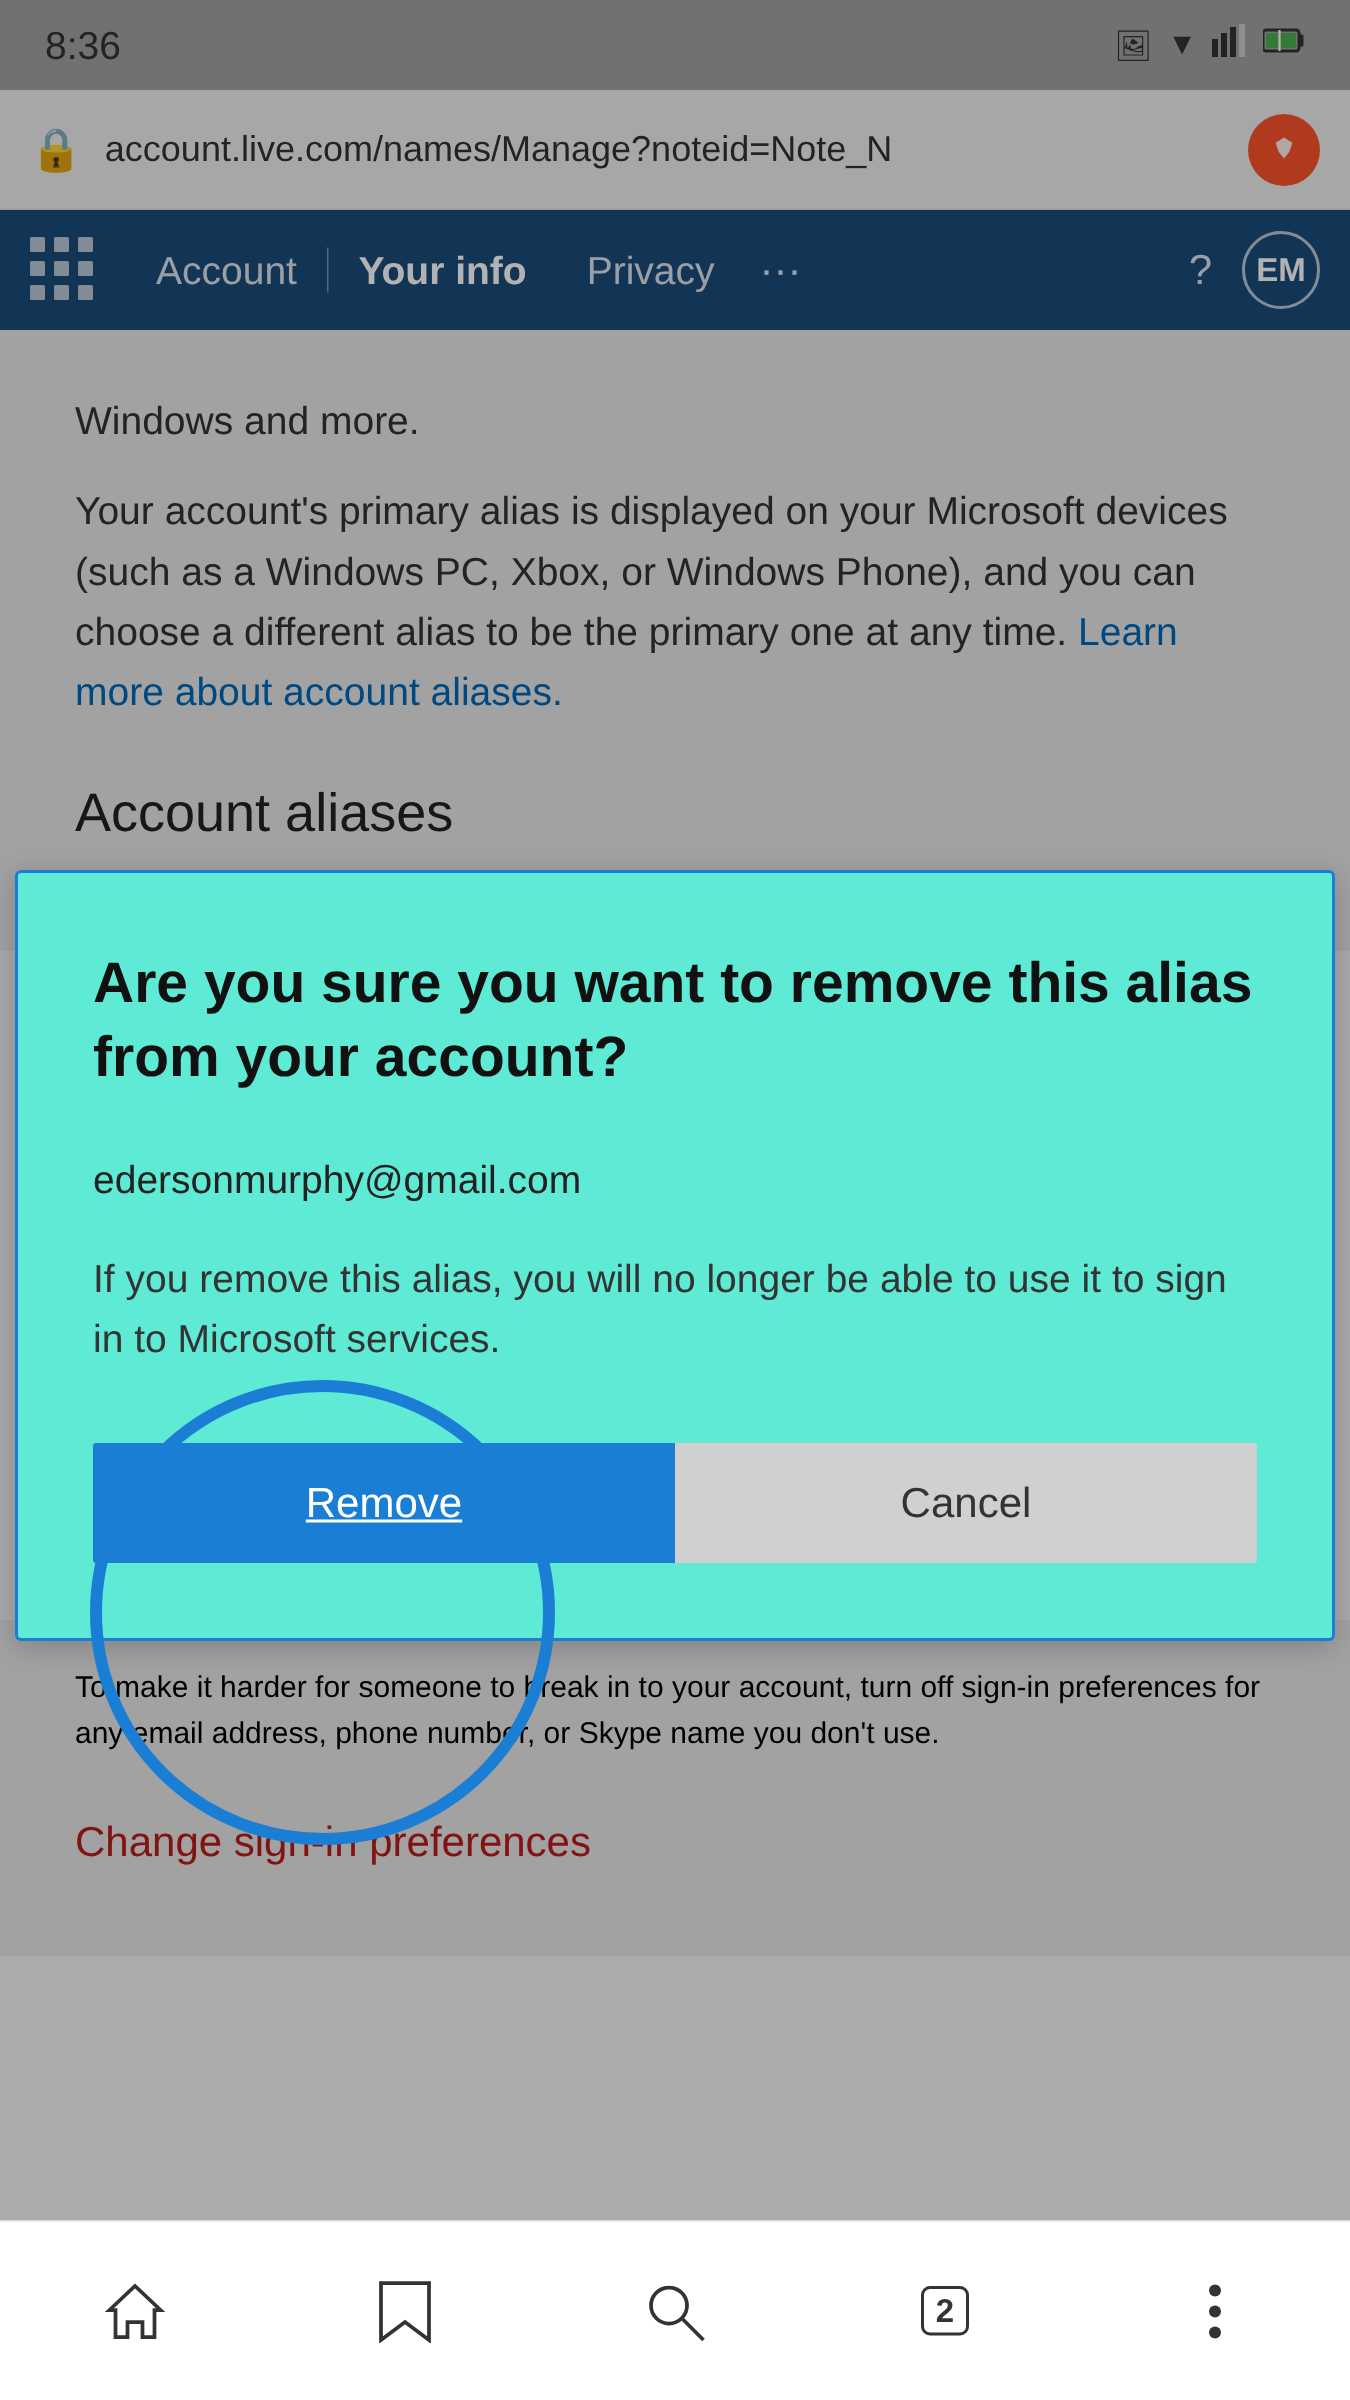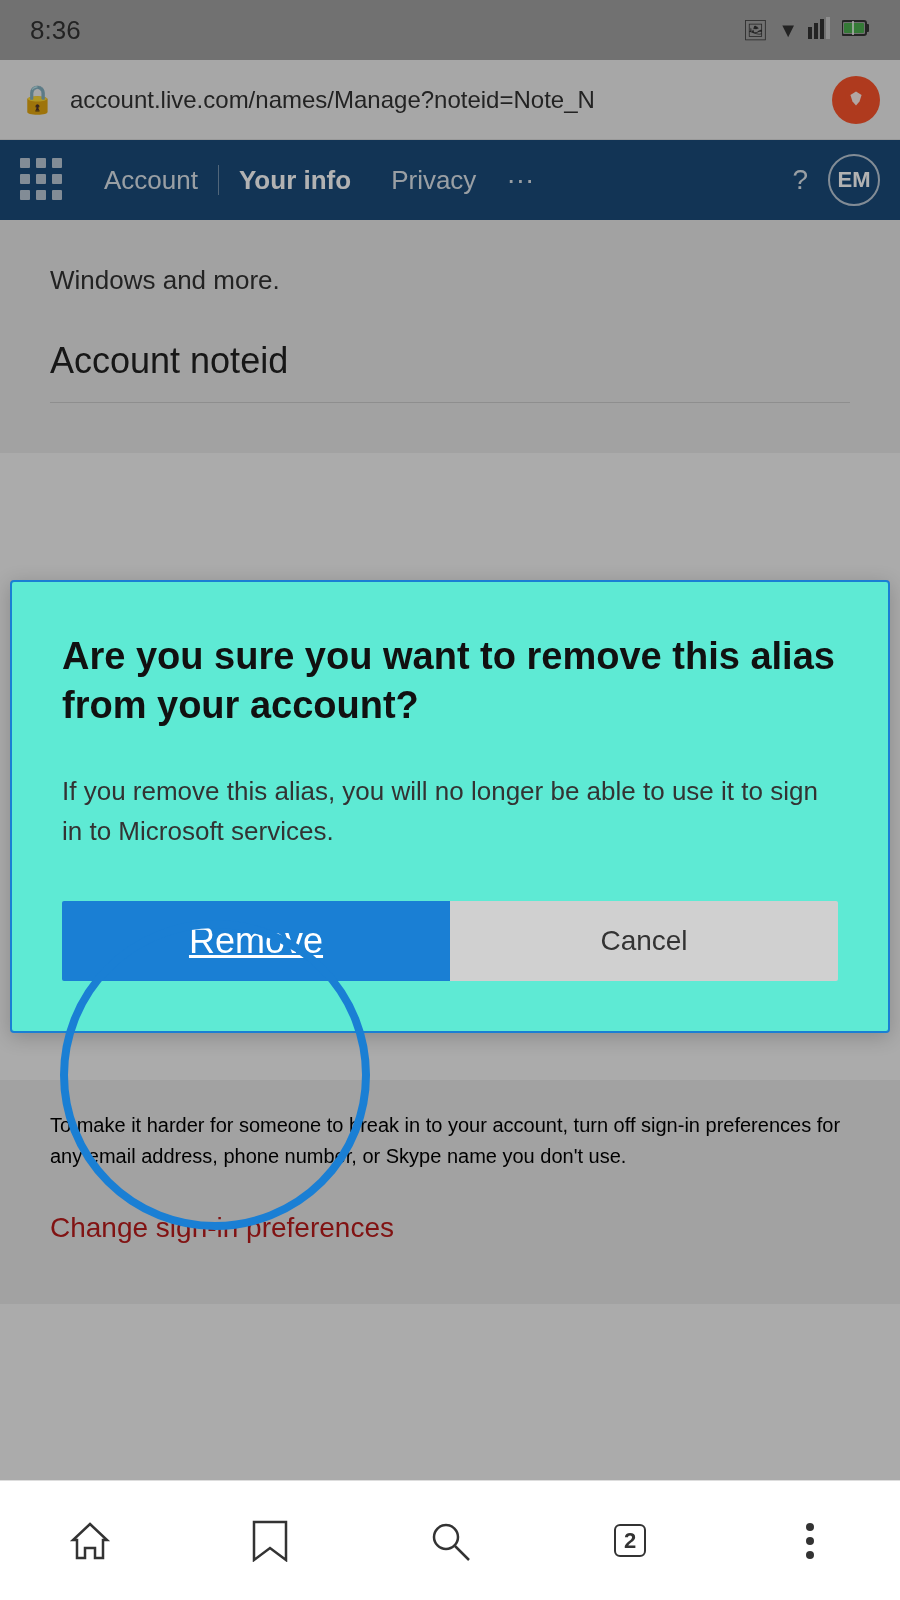--- a/index.html
+++ b/index.html
@@ -211,21 +211,21 @@
     }
     .dialog-buttons {
       display: flex;
       gap: 0;
     }
     .btn-remove {
       flex: 1;
       height: 80px;
       background: #1a7fd4;
       color: #fff;
-      font-size: 36px;
+      font-size: 28px;
       font-weight: 500;
       border: none;
       border-radius: 2px 0 0 2px;
       cursor: pointer;
       text-decoration: underline;
       position: relative;
     }
     .btn-cancel {
       flex: 1;
       height: 80px;
@@ -366,27 +366,32 @@
   <span class="nav-more">···</span>
   <div class="nav-spacer"></div>
   <span class="nav-help">?</span>
   <div class="nav-avatar">EM</div>
 </div>
 
 <div class="bg-content">
   <p class="bg-text">
     <span>Windows and more.</span>
   </p>
-  <h2 class="section-heading">Account noteid</h2>
+  <p class="bg-text">
+    <span>Your account's primary alias is displayed on your Microsoft devices (such as a Windows PC, Xbox, or Windows Phone), and you can choose a different alias to be the primary one at any time.</span>
+    <a href="#" class="bg-link">Learn more about account aliases.</a>
+  </p>
+  <h2 class="section-heading">Account aliases</h2>
 </div>
 
 <div class="modal-overlay"></div>
 
 <div class="dialog">
   <h2 class="dialog-title">Are you sure you want to remove this alias from your account?</h2>
+  <p class="dialog-email">edersonmurphy@gmail.com</p>
   <p class="dialog-body">If you remove this alias, you will no longer be able to use it to sign in to Microsoft services.</p>
   <div class="dialog-buttons">
     <button class="btn-remove">Remove</button>
     <button class="btn-cancel">Cancel</button>
   </div>
 </div>
 
 <div class="circle-annotation"></div>
 
 <div class="below-content">

